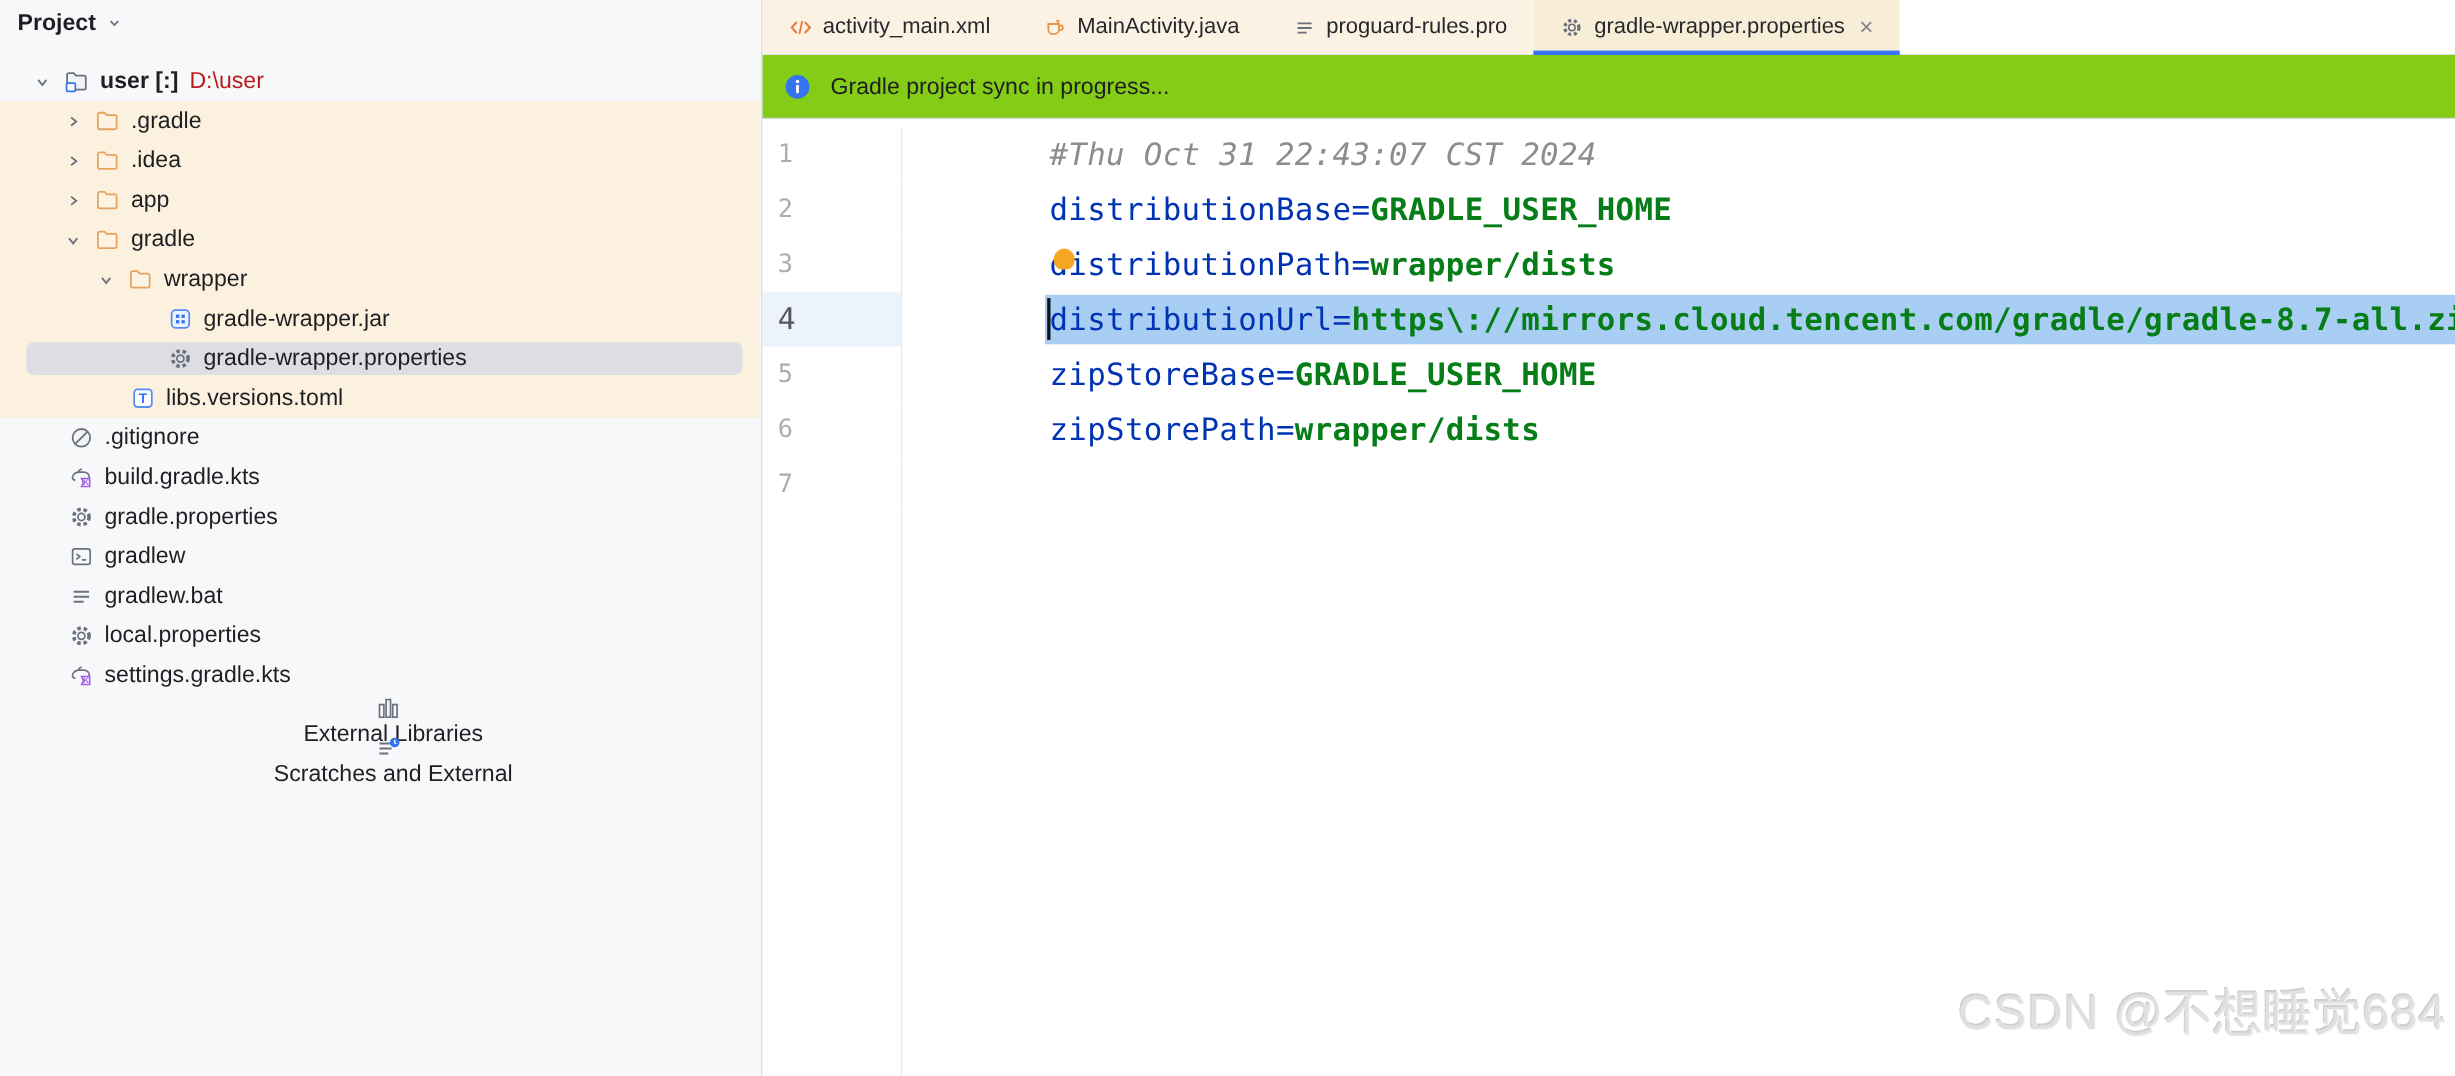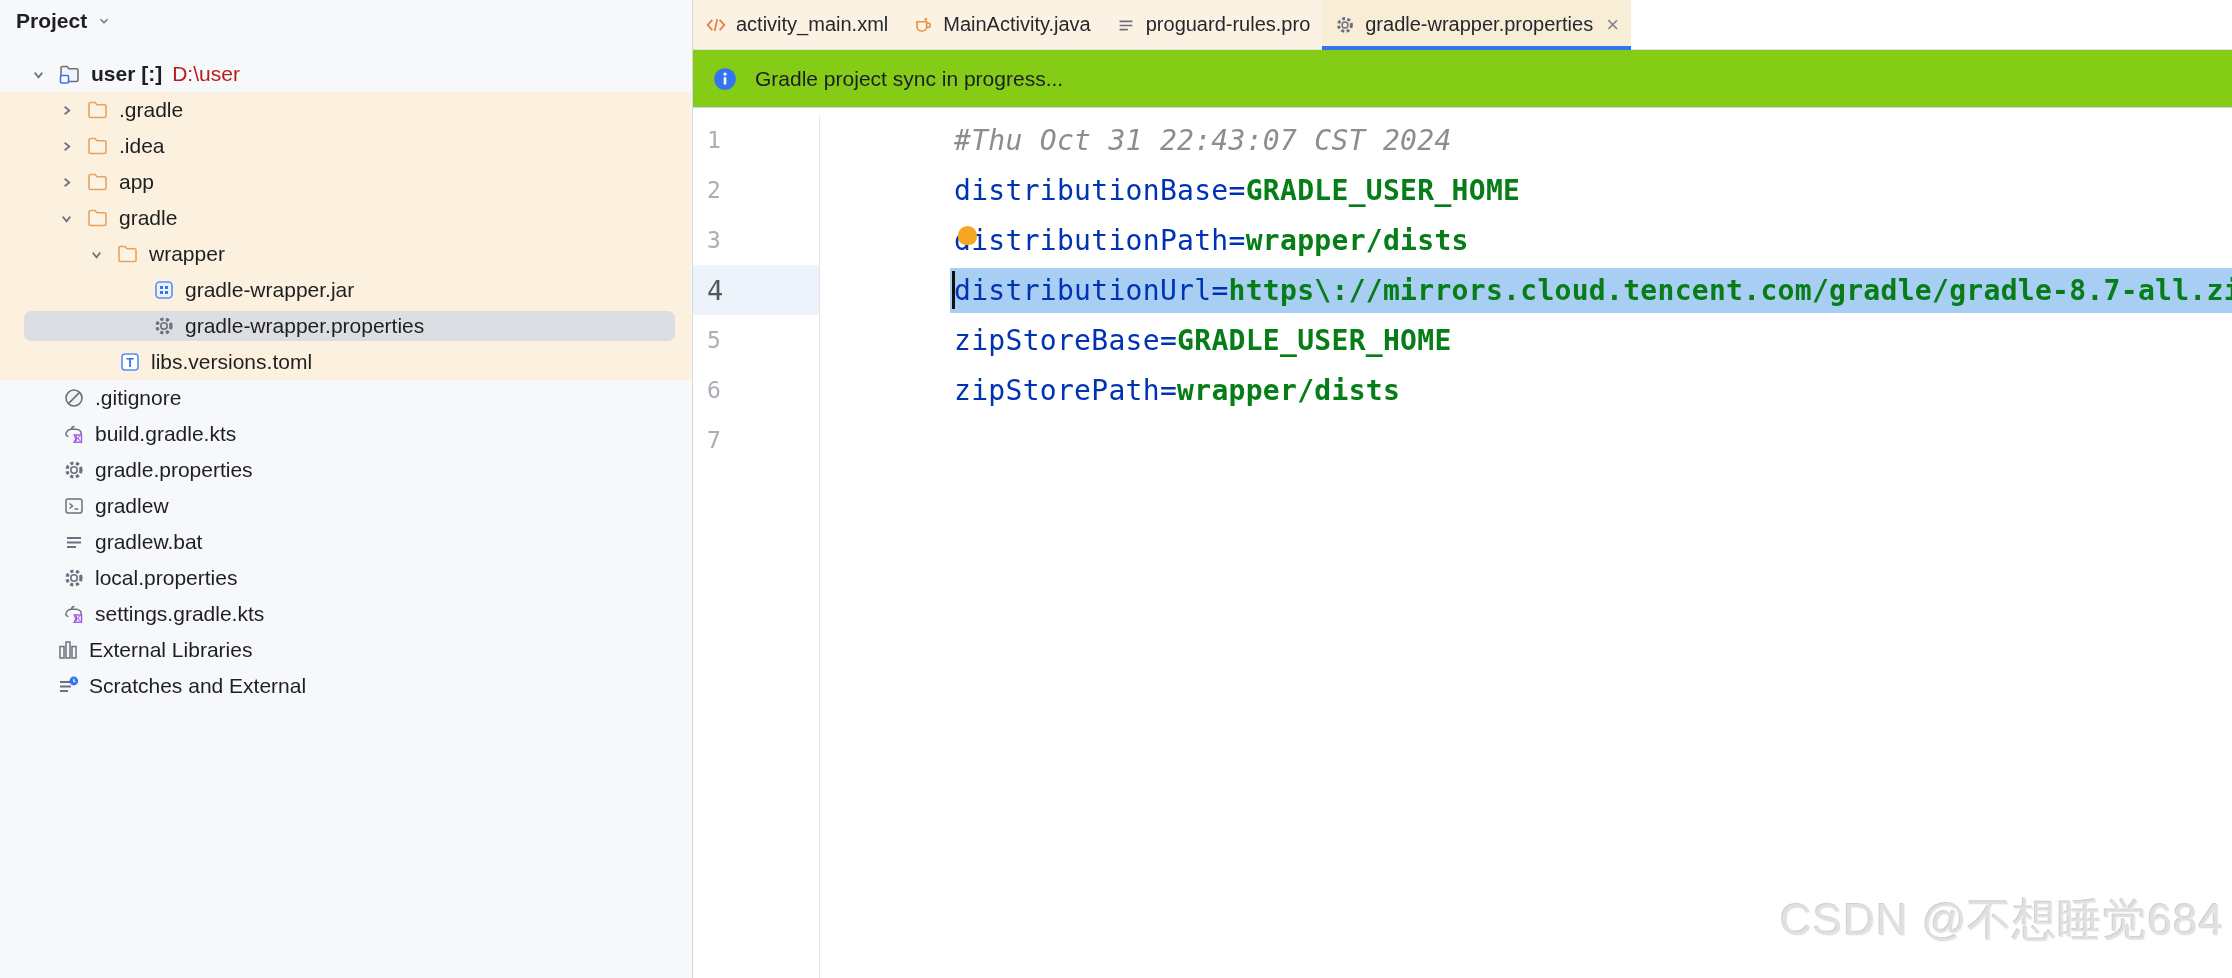--- a/index.html
+++ b/index.html
@@ -20,29 +20,29 @@
                 background:#DCDEE3; border-radius:7px; z-index:0; }
   .chev { width:16px; height:16px; margin-right:12px; display:flex; align-items:center; justify-content:center; z-index:1; }
   .chev svg { display:block; }
   .chev.down svg { transform:rotate(90deg); }
   .ticon { width:24px; height:24px; margin-right:9px; display:flex; align-items:center; justify-content:center; z-index:1; flex:none; }
   .tlabel { z-index:1; white-space:nowrap; }
   .tsuffix { color:#b91c1c; margin-left:10px; z-index:1;text-align:center; }
   .bold { font-weight:600; }
   .l0 { padding-left:30px; } .l1 { padding-left:58px; } .l1f { padding-left:62px; }
   .l2 { padding-left:88px; } .l2f { padding-left:118px; } .l3f { padding-left:152px; }
-  .lrootf { padding-left:56px; }
+  .lrootf { padding-left:24px;flex-direction:column; }
 
   
   .main-col { width:1539px; display:flex; flex-direction:column; flex:none; }
 
   
   .tab-bar { height:50px; background:#FFFFFF; border-bottom:1px solid #DFE1E5;
              display:flex; align-items:stretch; flex:none; }
-  .tab { display:flex; align-items:center; padding:0 12px; gap:9px; position:relative;
+  .tab { display:flex; align-items:center; padding:0 24px; gap:9px; position:relative;
          background:#FBF2E3; font-size:20px; color:#26282D; cursor:default; }
   .tab.active { background:#F8EDD6; }
   .tab.active::after { content:""; position:absolute; left:0; right:0; bottom:-1px; height:4px; background:#3574F0; }
   .tab-icon { width:22px; height:22px; display:flex; align-items:center; justify-content:center; }
   .tab-close { color:#83858B; font-size:22px; margin-left:4px; line-height:1; }
 
   
   .notif { height:58px; background:#84cc16; border-bottom:1px solid #C5D1E9;
            display:flex; align-items:center; padding-left:19px; gap:17px; flex:none; }
   .notif-text { font-size:21px; color:#1E1F22; }

